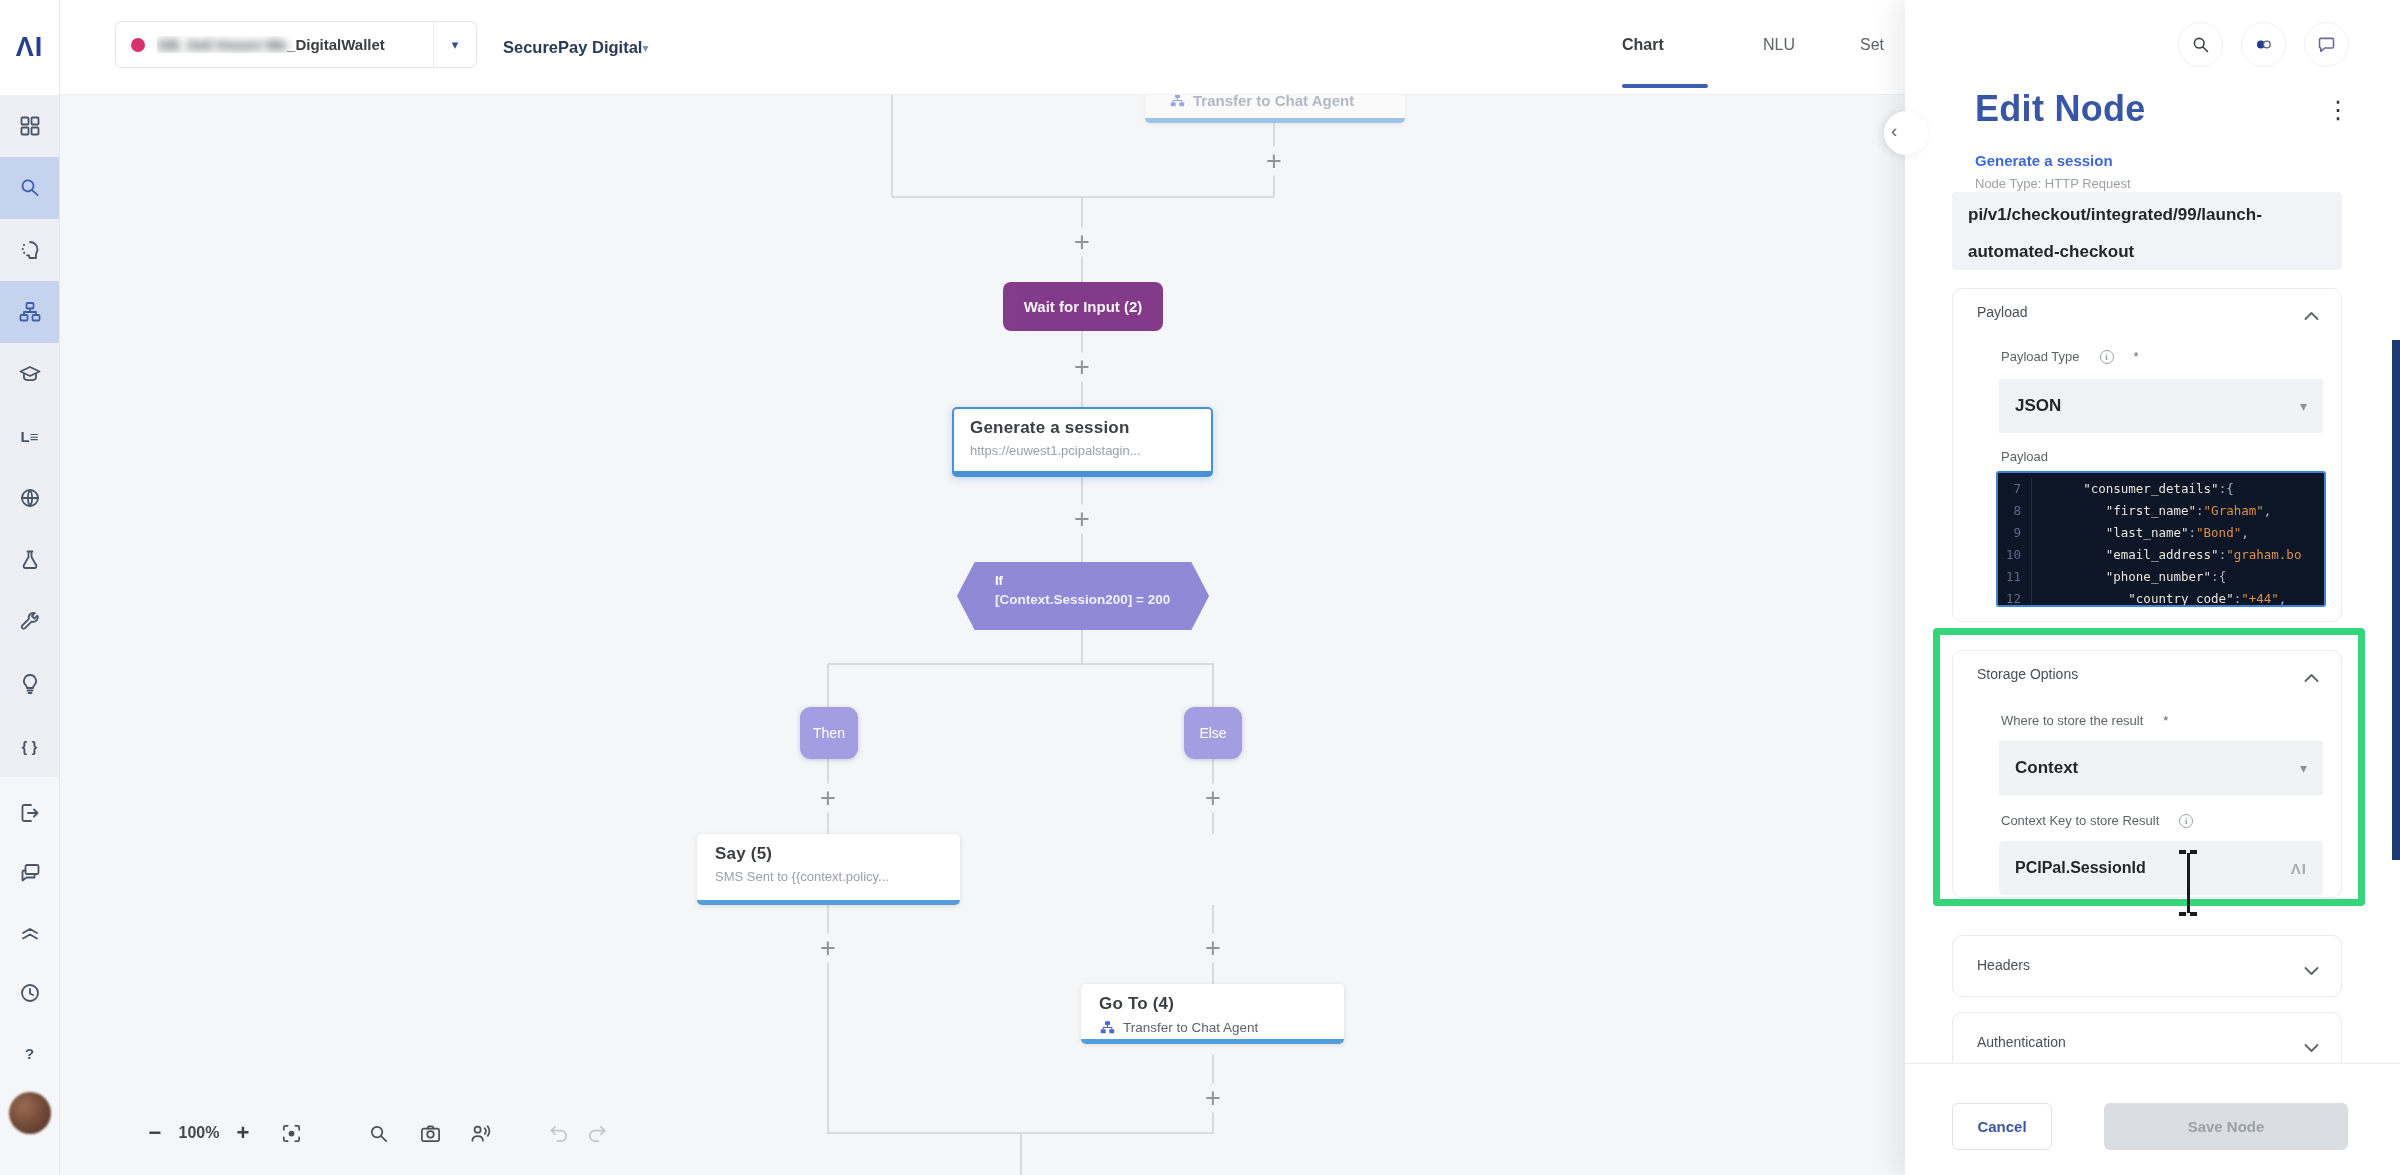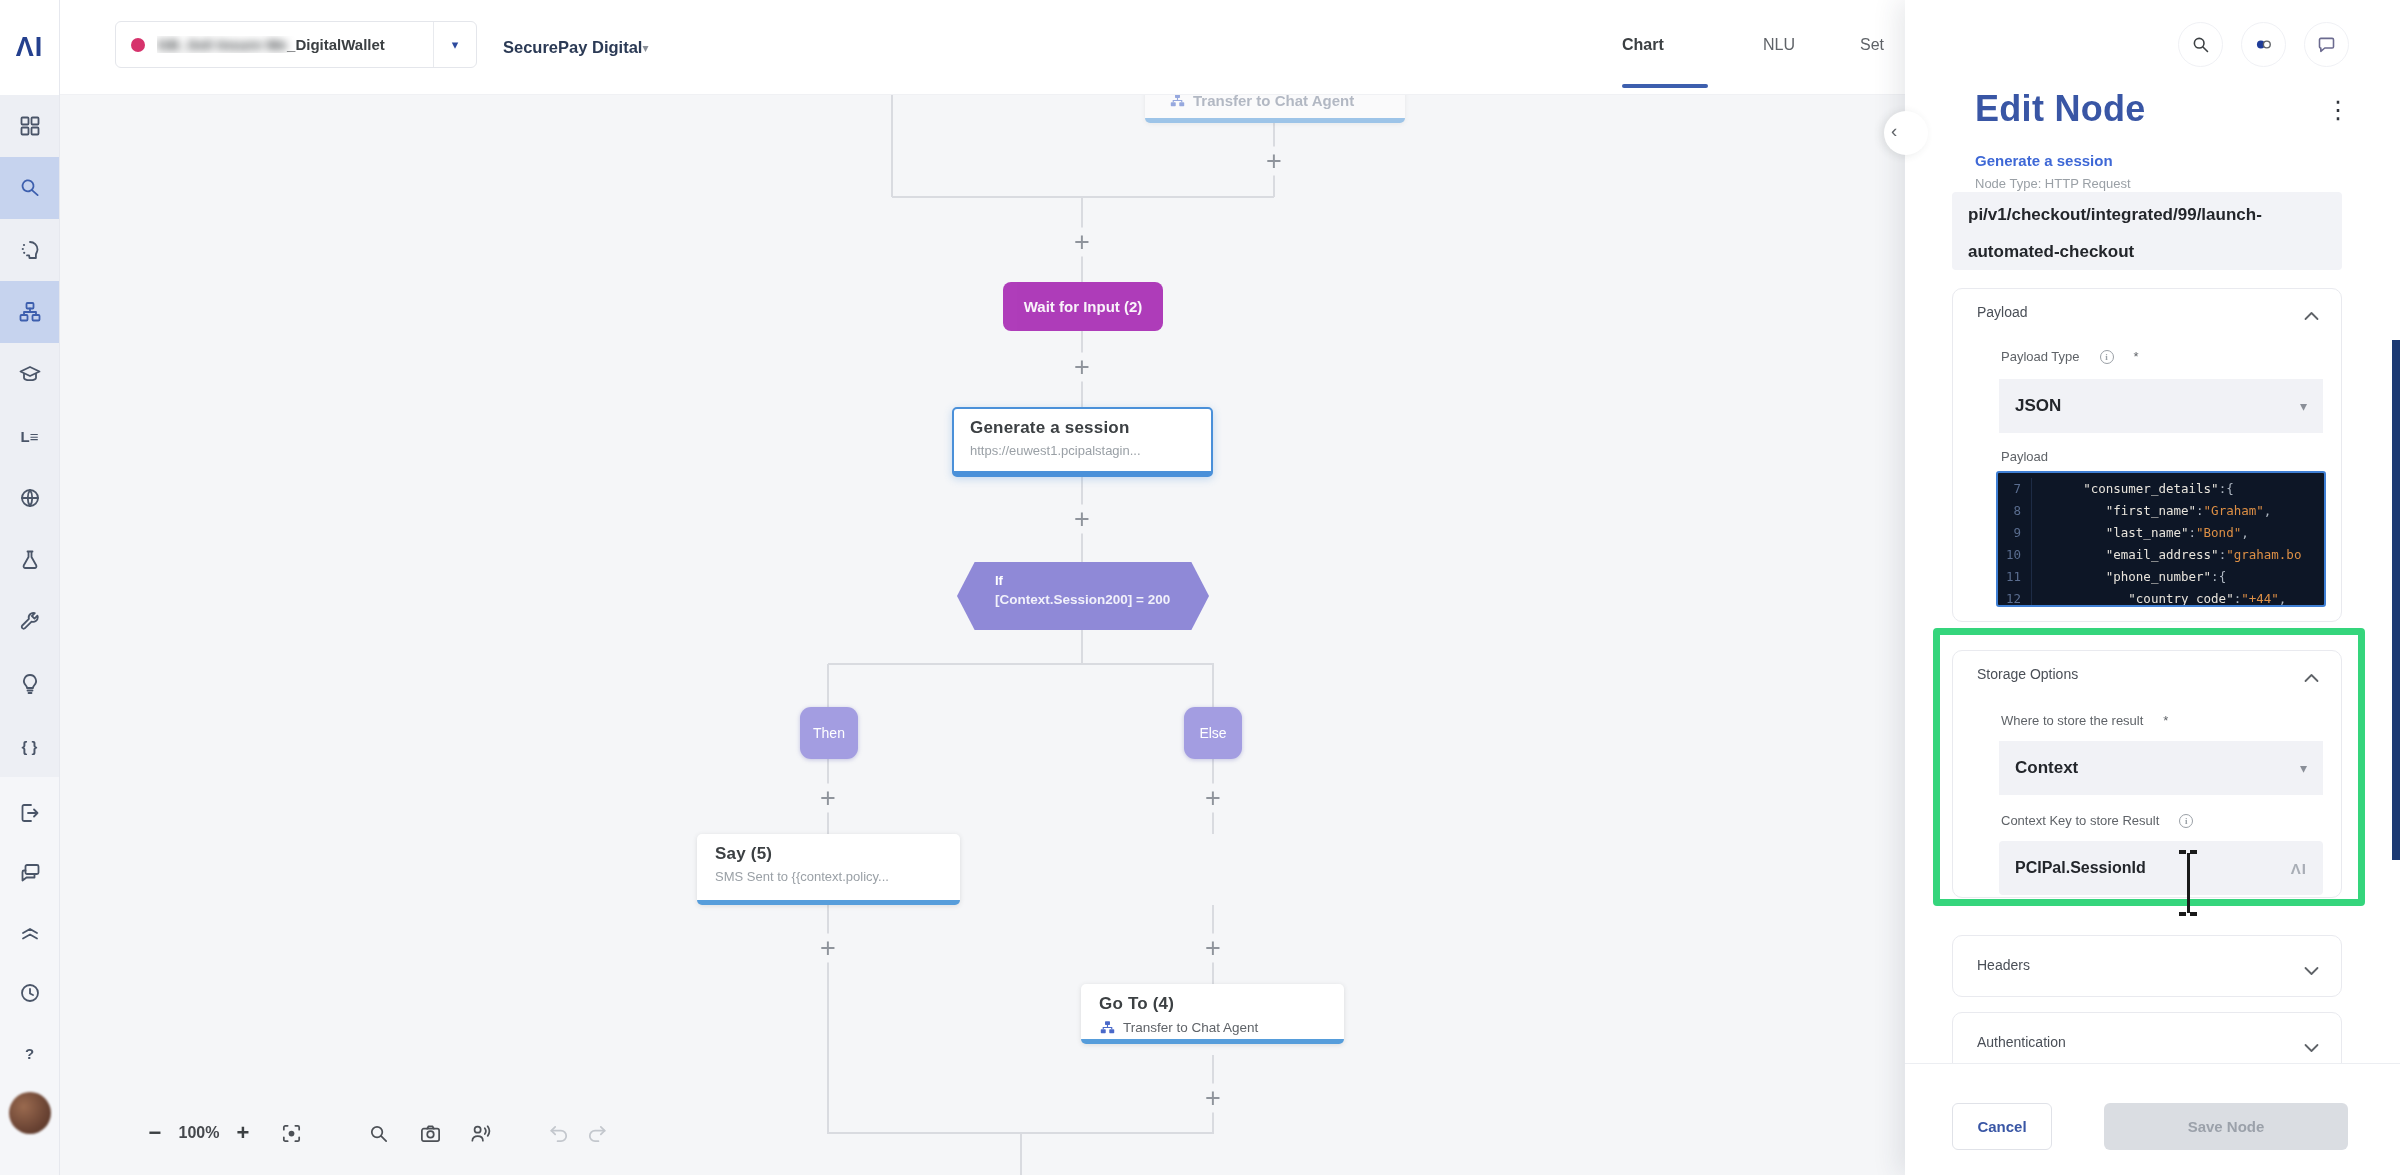--- a/index.html
+++ b/index.html
@@ -178,21 +178,21 @@
                 <rect x="8.5" y="3" width="7" height="5.5" rx="1"></rect>
                 <rect x="2.5" y="14.5" width="7" height="5.5" rx="1"></rect>
                 <rect x="14.5" y="14.5" width="7" height="5.5" rx="1"></rect>
               </g>
               <path stroke="#4a69c9" stroke-width="1.6" fill="none" d="M12 8.5v3.5M6 14.5v-2.5h12v2.5"></path>
             </svg></span>
         <span style="font-size:15px;font-weight:600;color:#7d8699;">Transfer to Chat Agent</span>
       </div>
     </div>
 
-    <div style="position:absolute;left:1003px;top:282px;width:160px;height:49px;background:#a21caf;opacity:.85;
+    <div style="position:absolute;left:1003px;top:282px;width:160px;height:49px;background:#701a75;opacity:.85;
                 border-radius:8px;display:flex;align-items:center;justify-content:center;">
       <span style="font-size:15px;font-weight:600;color:rgba(255,255,255,.95);">Wait for Input (2)</span>
     </div>
 
     <div class="node-card" style="left:952px;top:407px;width:261px;height:70px;border:2px solid #4a90d9;border-bottom:6px solid #4a90d9;
                 box-shadow:0 2px 8px rgba(74,144,217,.30);padding:9px 16px 0;">
       <div class="nt">Generate a session</div>
       <div class="ns">https://euwest1.pcipalstagin...</div>
     </div>
 

